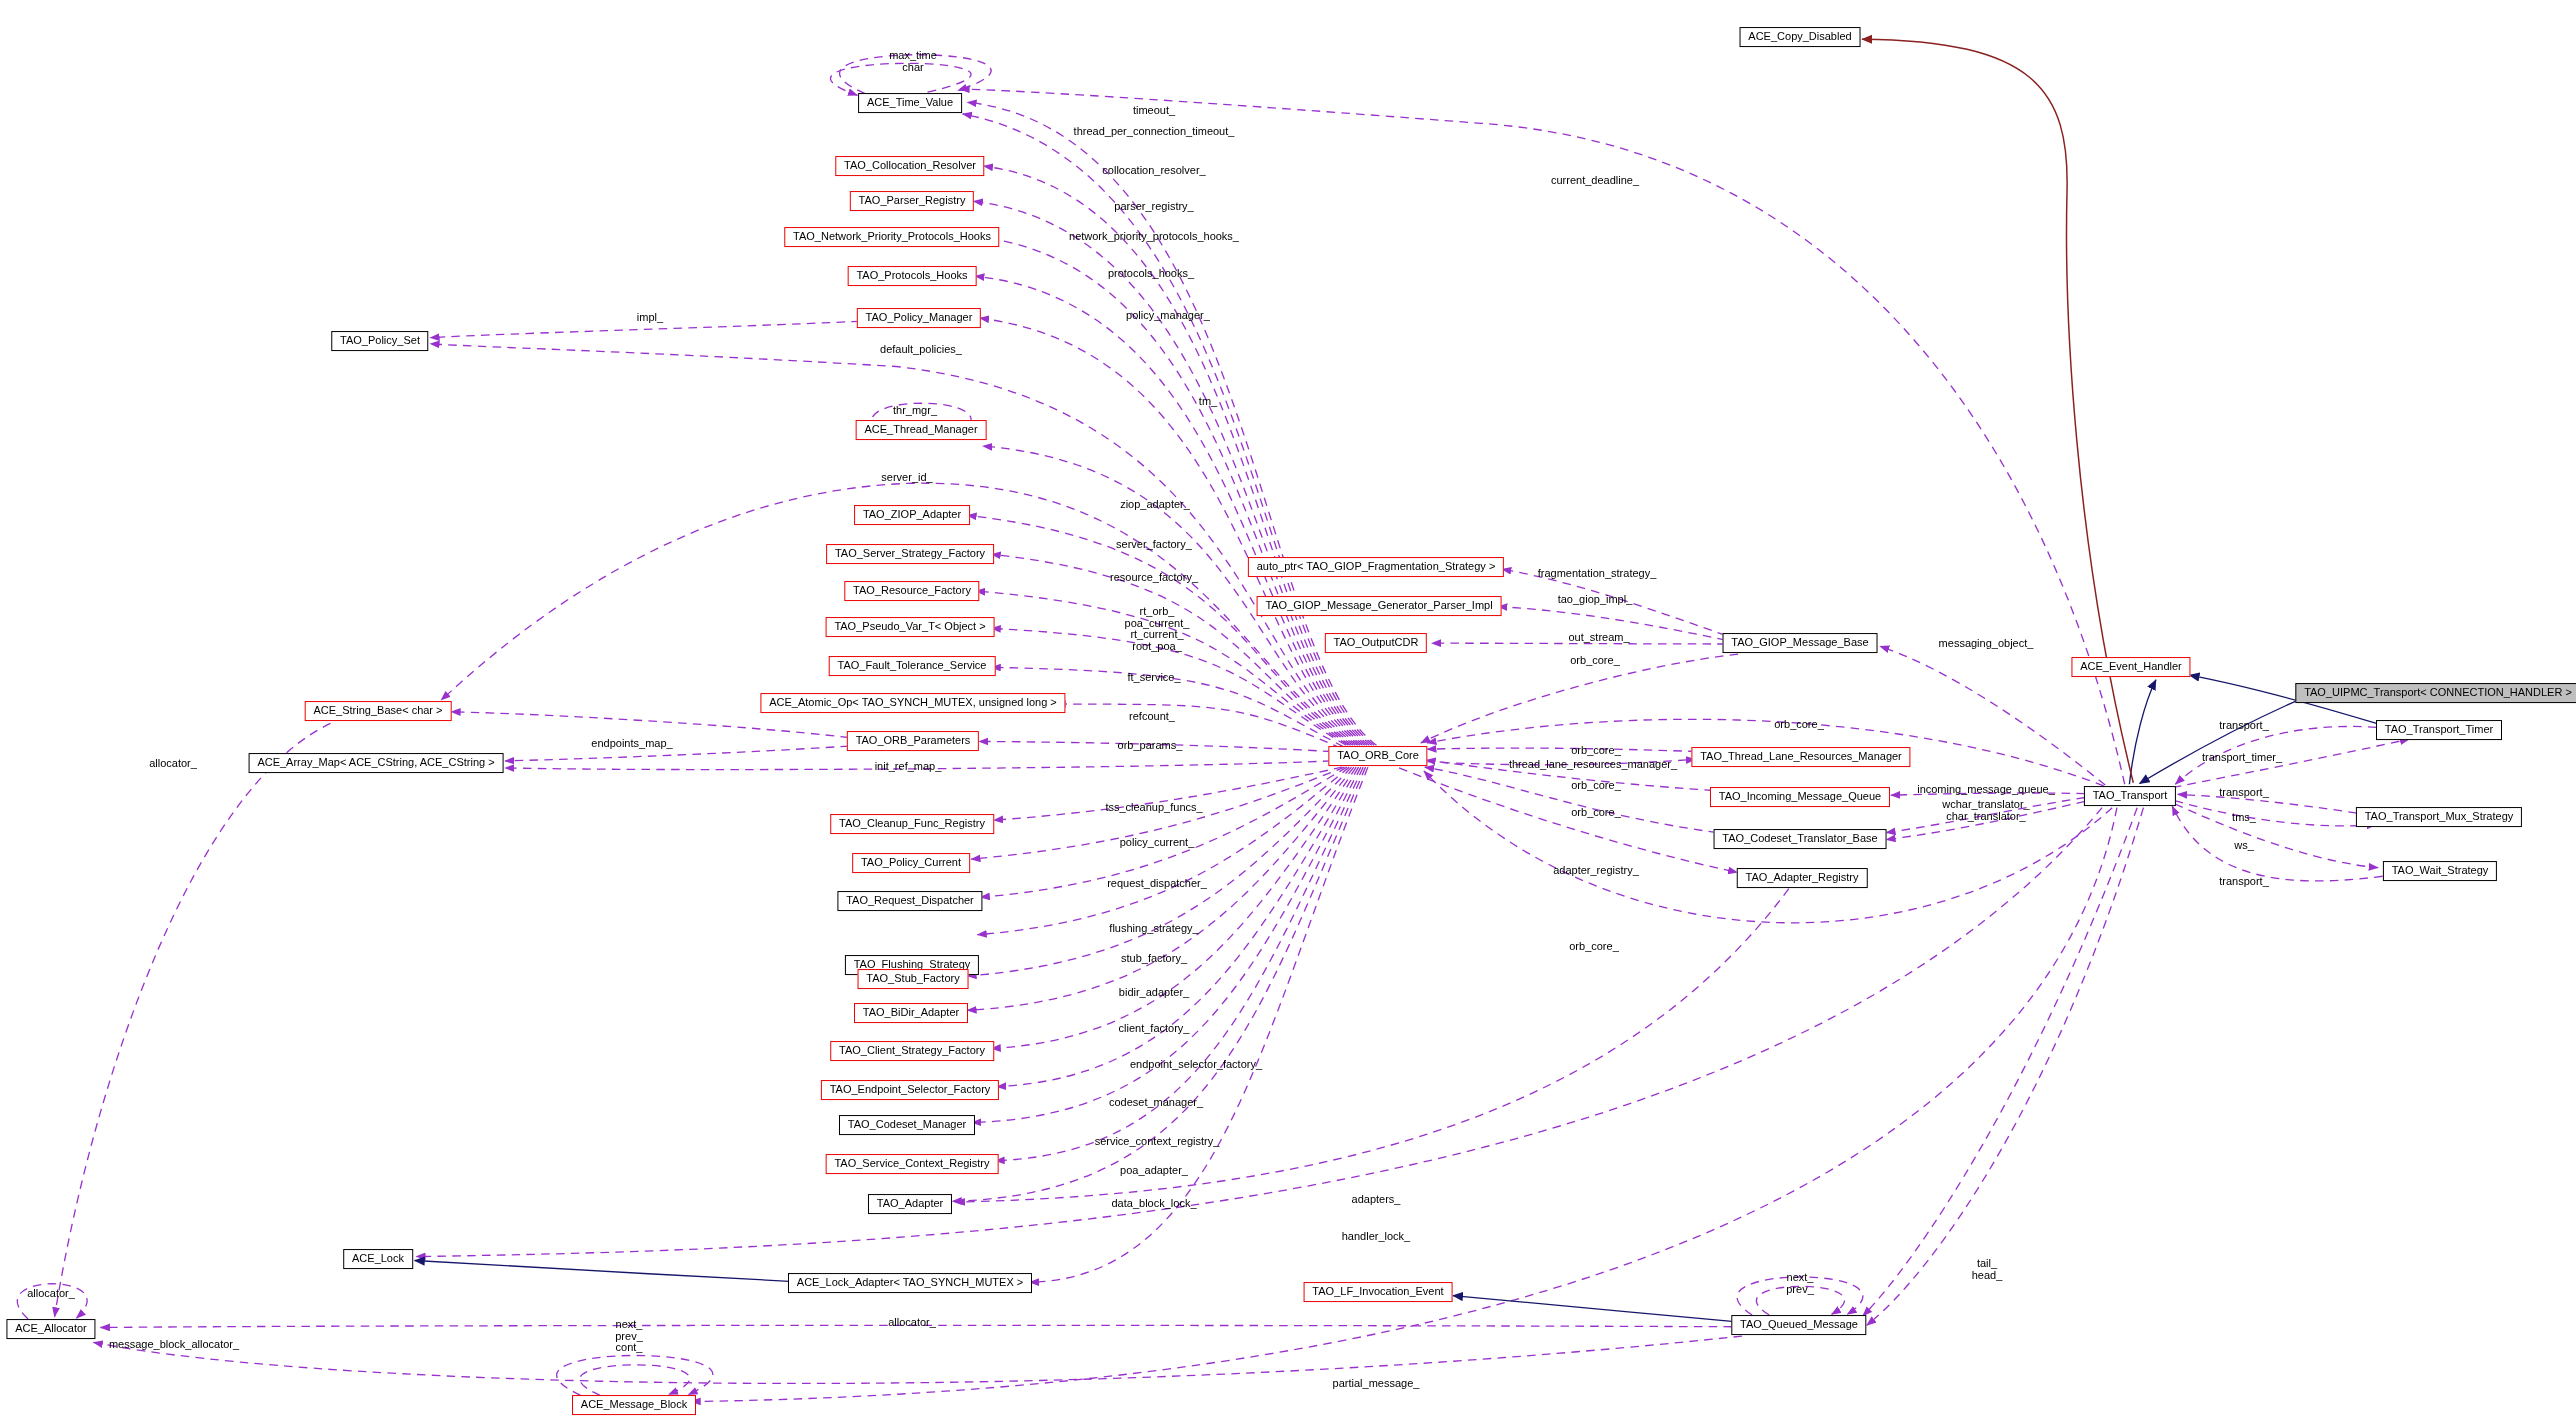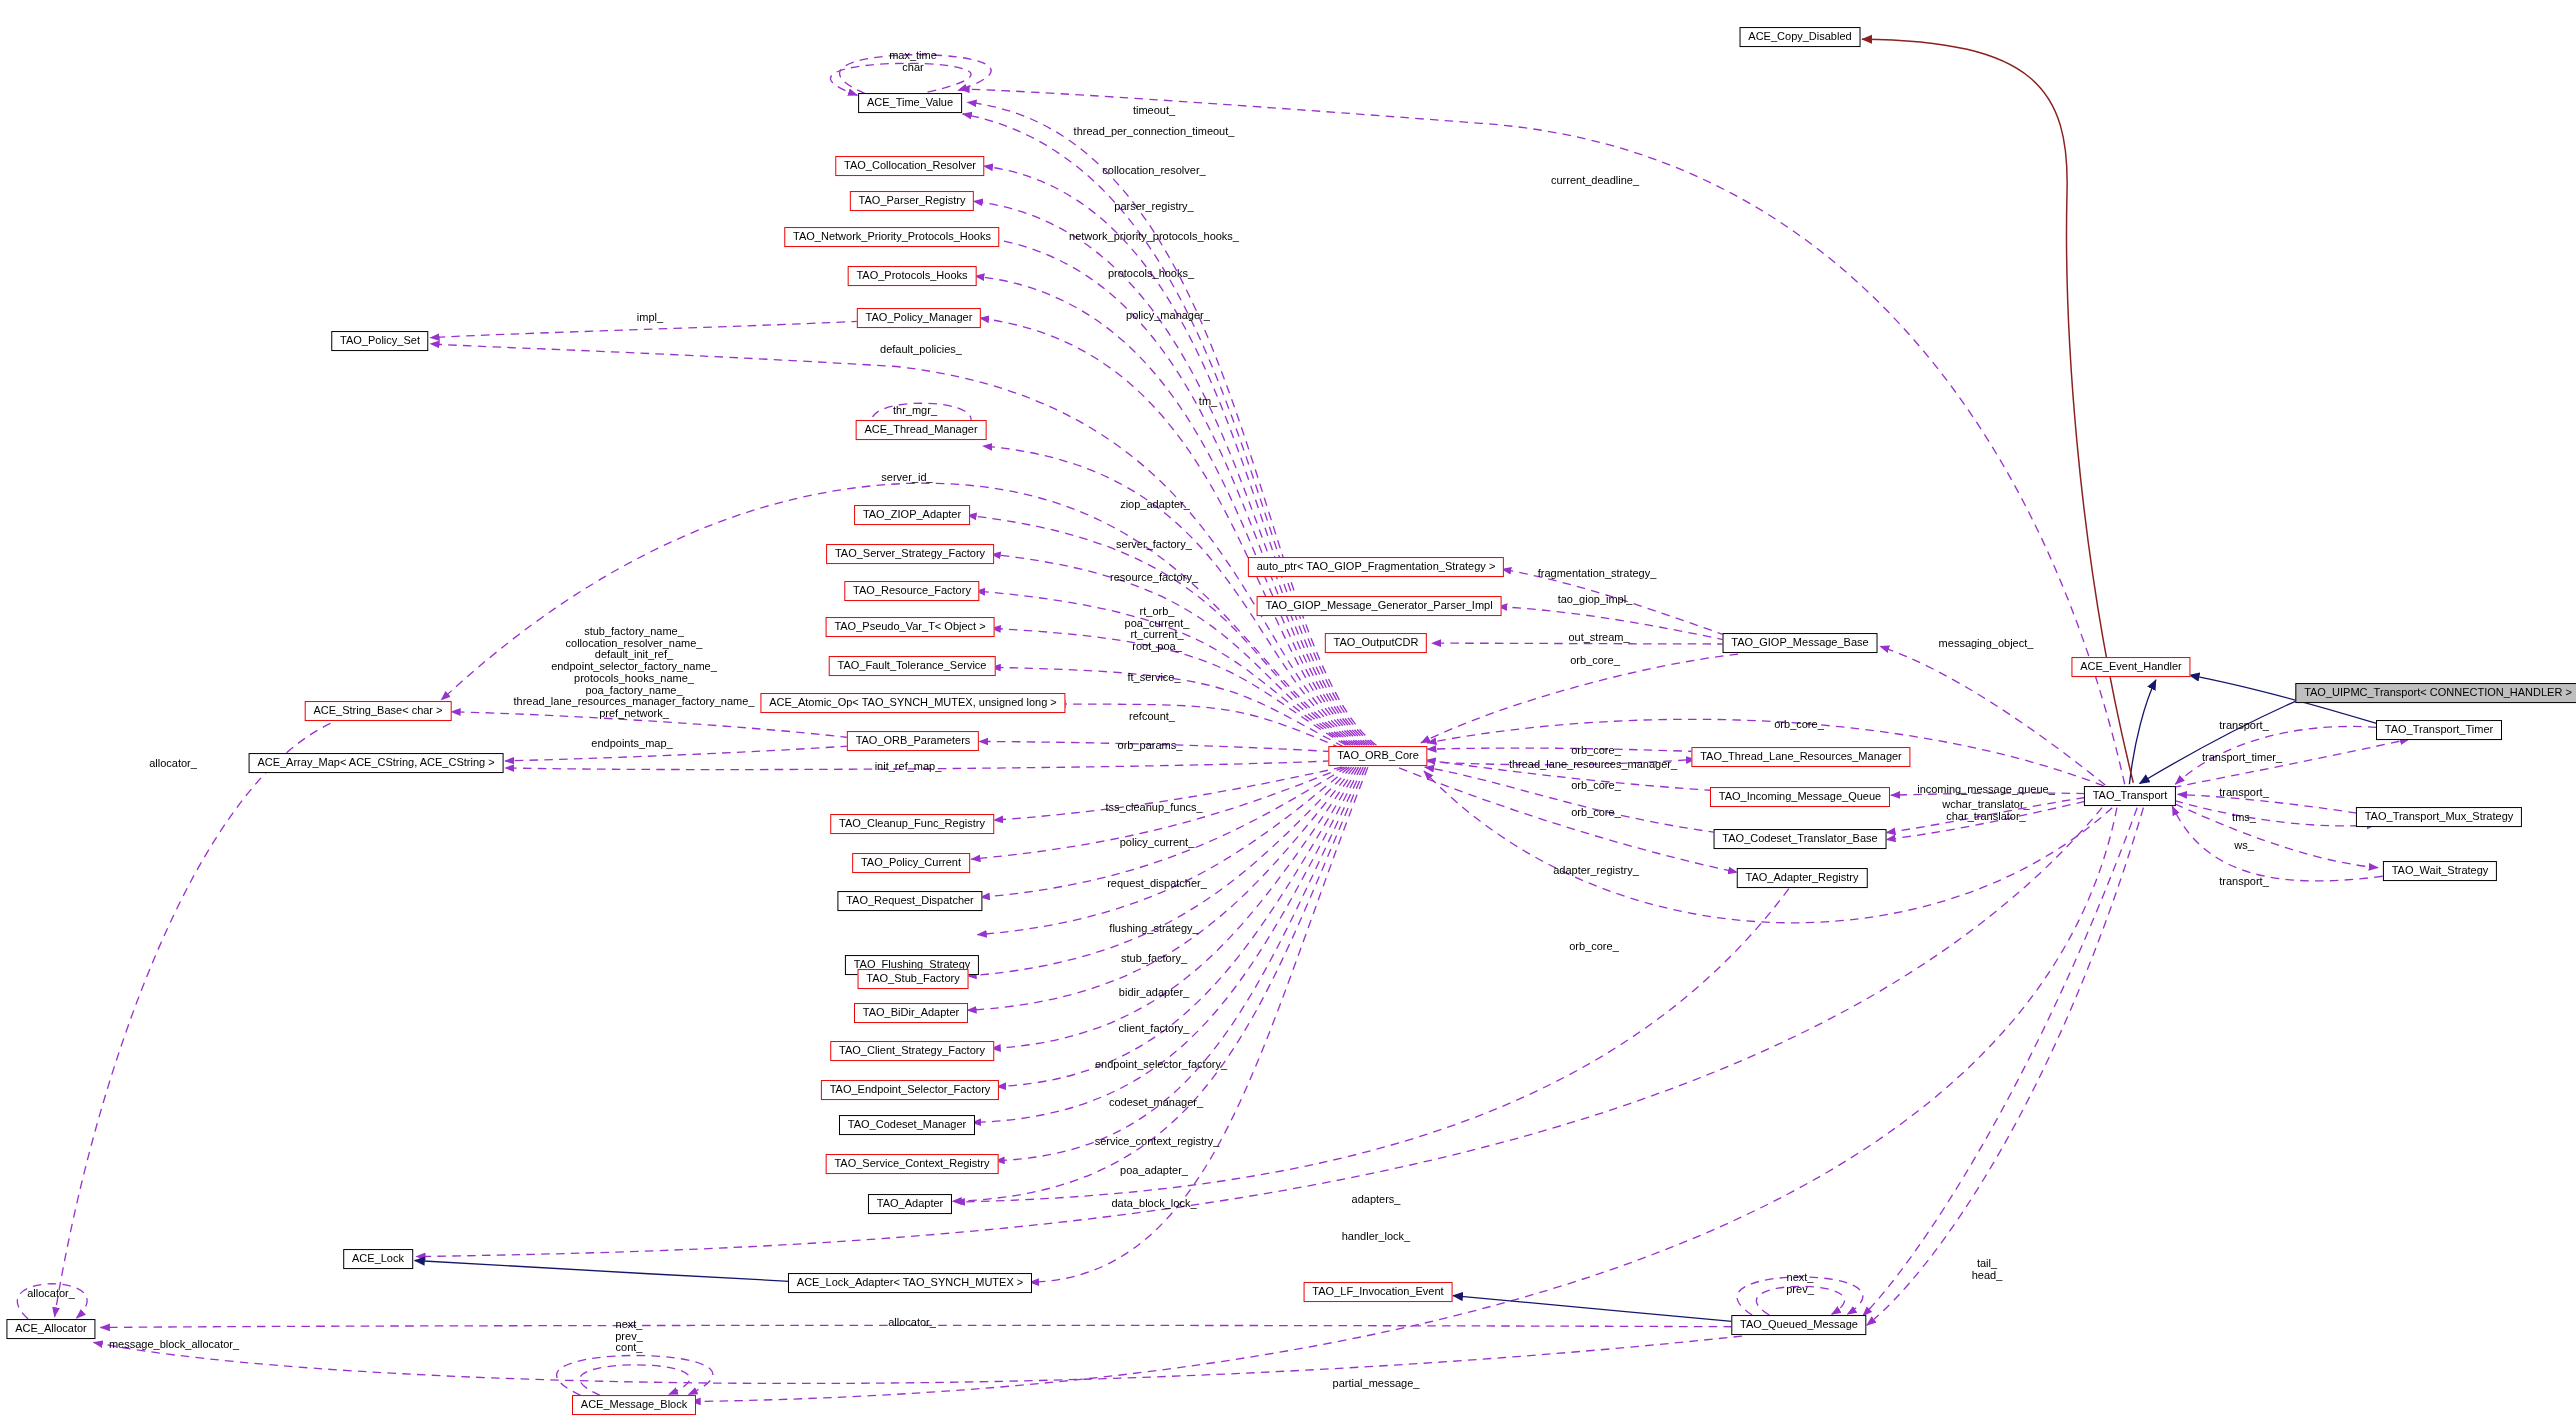--- a/index.html
+++ b/index.html
@@ -182,28 +182,20 @@
 <div class="l" style="left:907px;top:478px">server_id_</div>
 <div class="l" style="left:1155px;top:505px">ziop_adapter_</div>
 <div class="l" style="left:1154px;top:545px">server_factory_</div>
 <div class="l" style="left:1154px;top:578px">resource_factory_</div>
 <div class="l" style="left:1157px;top:629px">rt_orb_
 poa_current_
 rt_current_
 root_poa_</div>
 <div class="l" style="left:1154px;top:678px">ft_service_</div>
 <div class="l" style="left:1152px;top:717px">refcount_</div>
-<div class="l" style="left:634px;top:673px">stub_factory_name_
-collocation_resolver_name_
-default_init_ref_
-endpoint_selector_factory_name_
-protocols_hooks_name_
-poa_factory_name_
-thread_lane_resources_manager_factory_name_
-pref_network_</div>
 <div class="l" style="left:173px;top:764px">allocator_</div>
 <div class="l" style="left:632px;top:744px">endpoints_map_</div>
 <div class="l" style="left:1150px;top:746px">orb_params_</div>
 <div class="l" style="left:908px;top:767px">init_ref_map_</div>
 <div class="l" style="left:1597px;top:574px">fragmentation_strategy_</div>
 <div class="l" style="left:1595px;top:600px">tao_giop_impl_</div>
 <div class="l" style="left:1599px;top:638px">out_stream_</div>
 <div class="l" style="left:1595px;top:661px">orb_core_</div>
 <div class="l" style="left:1986px;top:644px">messaging_object_</div>
 <div class="l" style="left:1595px;top:181px">current_deadline_</div>
@@ -223,21 +215,21 @@
 <div class="l" style="left:2244px;top:818px">tms_</div>
 <div class="l" style="left:2244px;top:846px">ws_</div>
 <div class="l" style="left:2244px;top:882px">transport_</div>
 <div class="l" style="left:1154px;top:808px">tss_cleanup_funcs_</div>
 <div class="l" style="left:1157px;top:843px">policy_current_</div>
 <div class="l" style="left:1157px;top:884px">request_dispatcher_</div>
 <div class="l" style="left:1154px;top:929px">flushing_strategy_</div>
 <div class="l" style="left:1154px;top:959px">stub_factory_</div>
 <div class="l" style="left:1154px;top:993px">bidir_adapter_</div>
 <div class="l" style="left:1154px;top:1029px">client_factory_</div>
-<div class="l" style="left:1161px;top:1065px">endpoint_selector_factory_</div>
+<div class="l" style="left:1196px;top:1065px">endpoint_selector_factory_</div>
 <div class="l" style="left:1156px;top:1103px">codeset_manager_</div>
 <div class="l" style="left:1157px;top:1142px">service_context_registry_</div>
 <div class="l" style="left:1154px;top:1171px">poa_adapter_</div>
 <div class="l" style="left:1154px;top:1204px">data_block_lock_</div>
 <div class="l" style="left:1376px;top:1200px">adapters_</div>
 <div class="l" style="left:1376px;top:1237px">handler_lock_</div>
 <div class="l" style="left:912px;top:1323px">allocator_</div>
 <div class="l" style="left:51px;top:1294px">allocator_</div>
 <div class="l" style="left:174px;top:1345px">message_block_allocator_</div>
 <div class="l" style="left:1800px;top:1284px">next_

